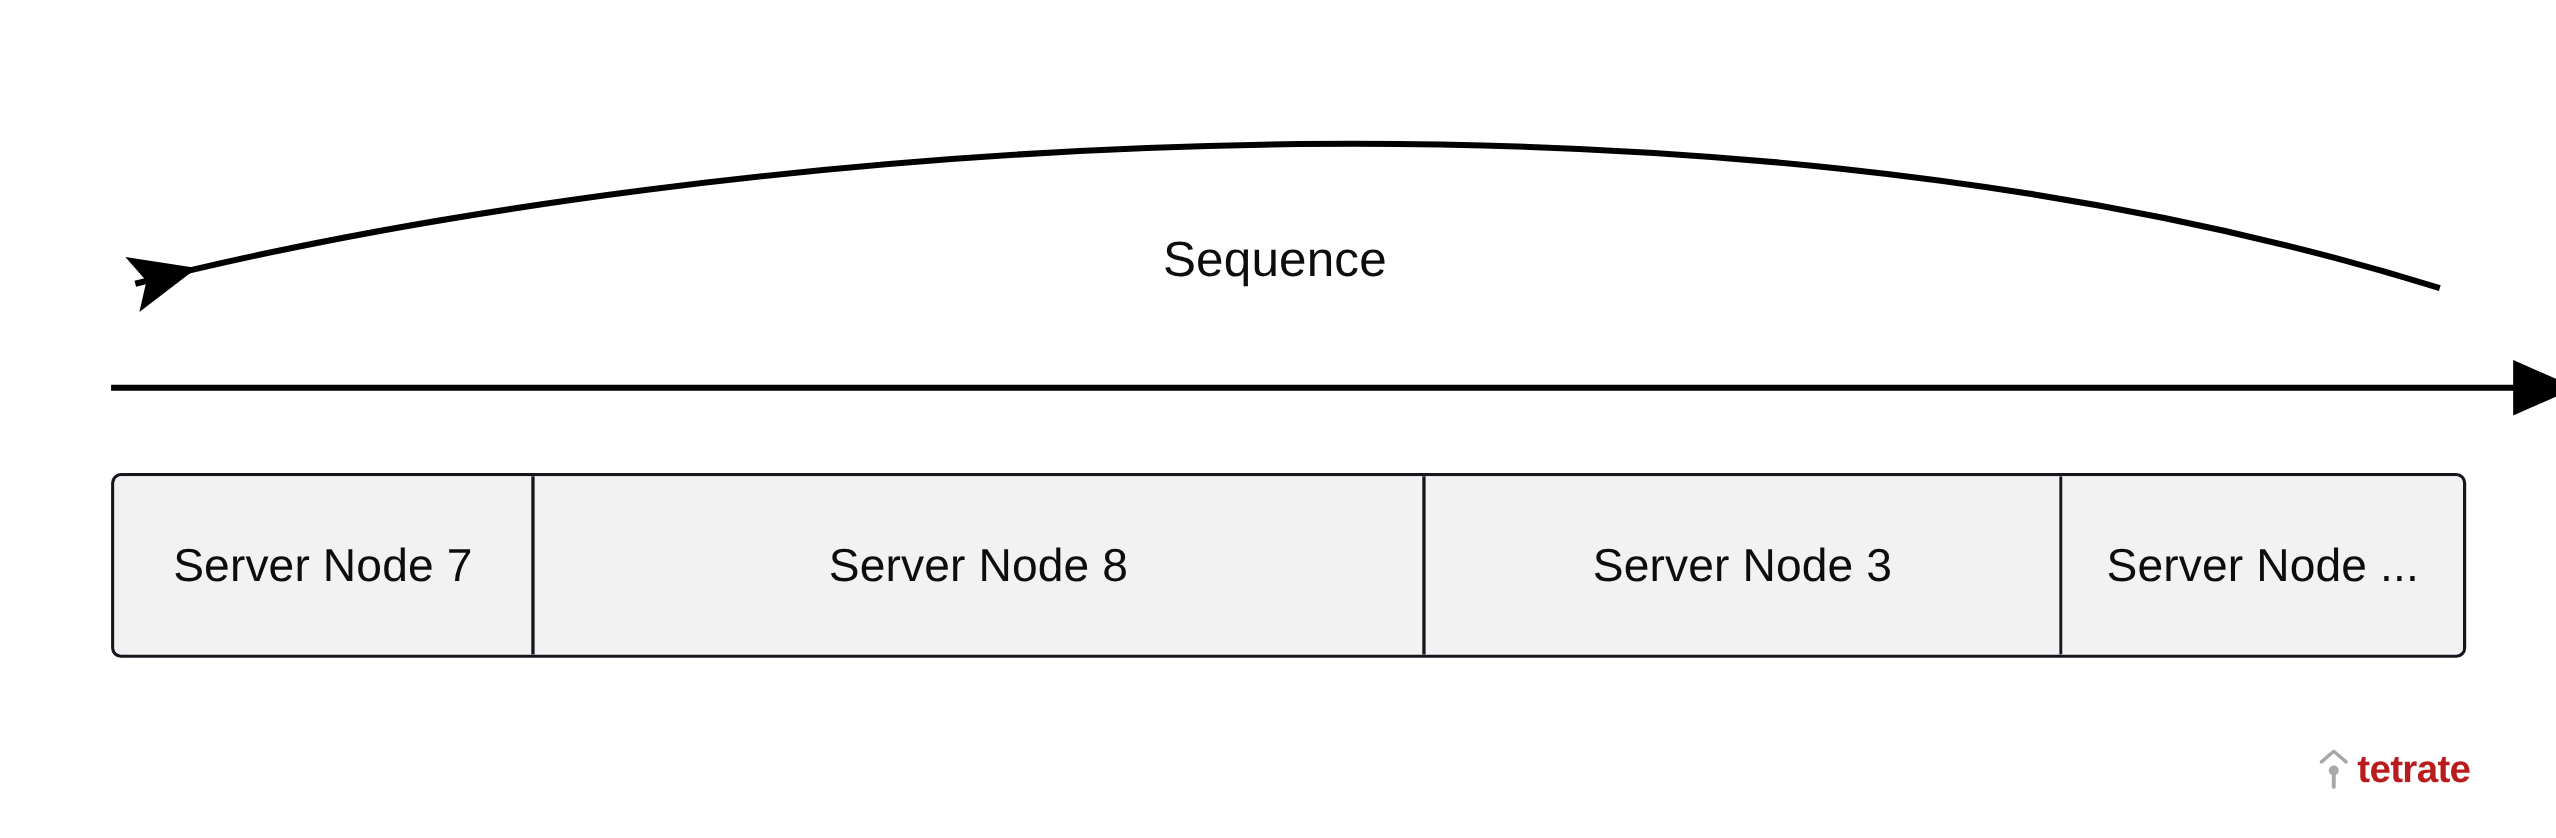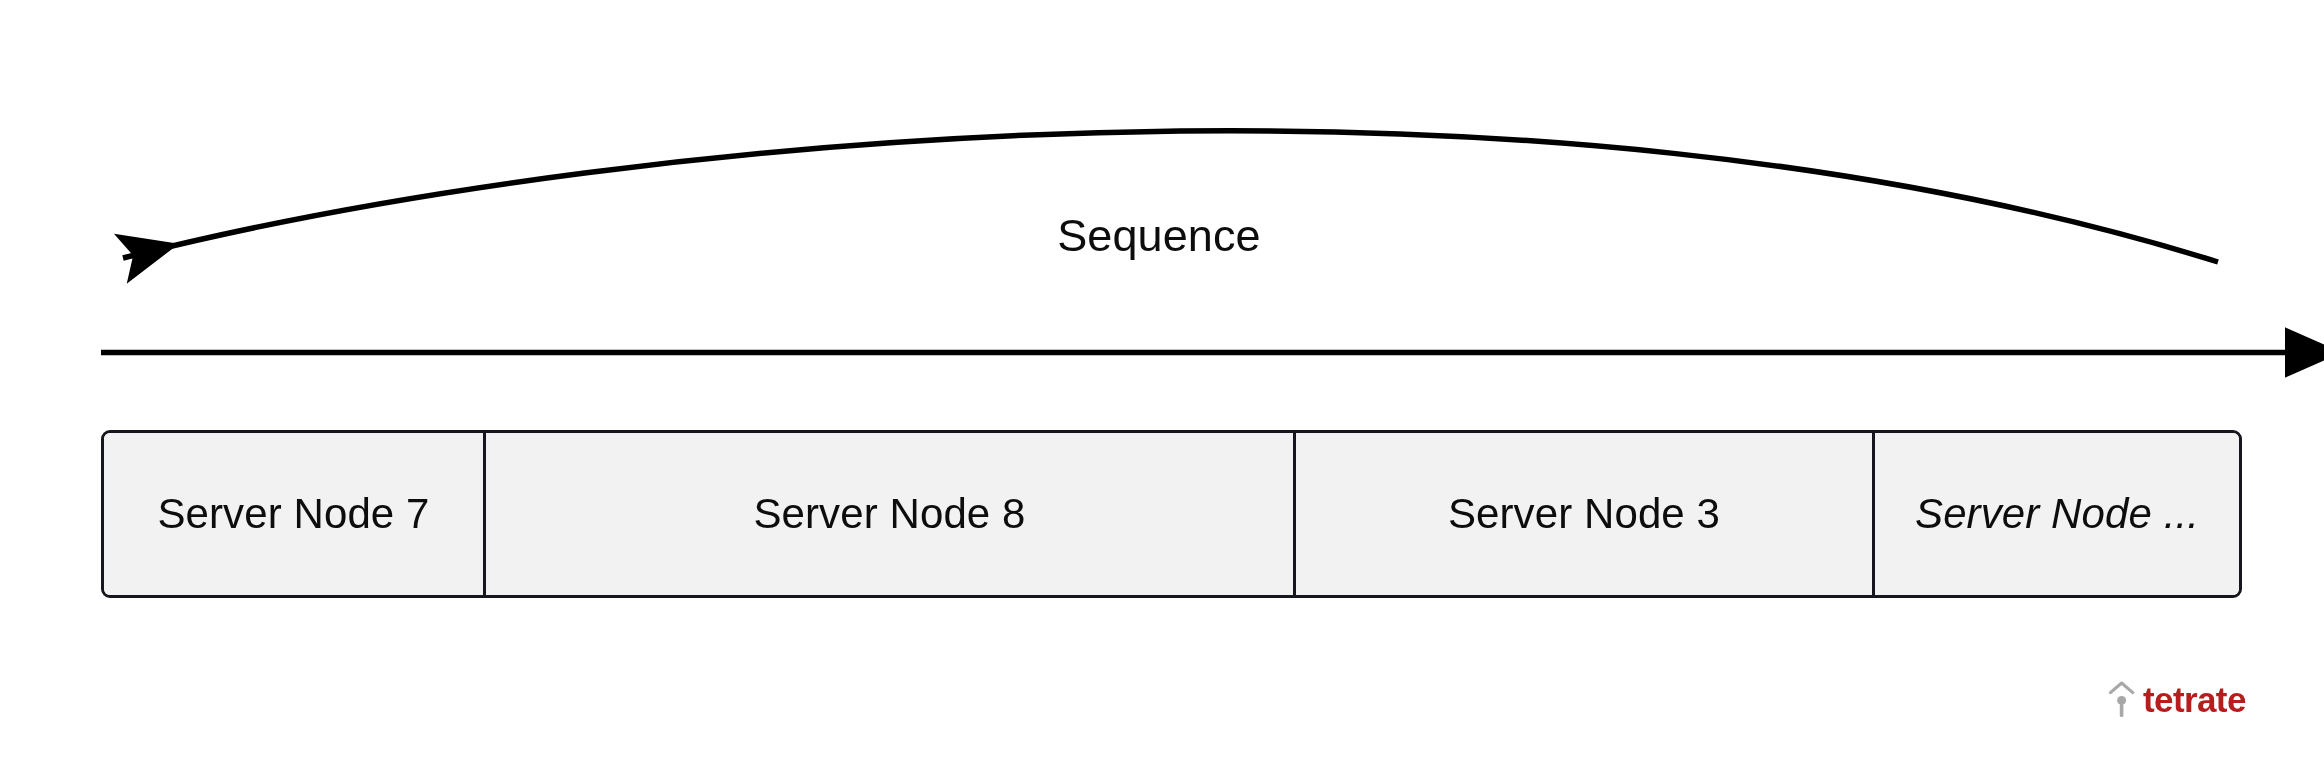--- a/index.html
+++ b/index.html
@@ -140,21 +140,21 @@
   <div id="node-strip">
     <div class="node-cell" style="width:379px;">
       <span class="node-label">Server Node 7</span>
     </div>
     <div class="node-cell" style="width:810px;">
       <span class="node-label">Server Node 8</span>
     </div>
     <div class="node-cell" style="width:579px;text-align:center;">
       <span class="node-label">Server Node 3</span>
     </div>
-    <div class="node-cell" style="flex:1 1 auto;font-style:italic;">
+    <div class="node-cell" style="flex:1 1 auto;">
       <span class="node-label">Server Node ...</span>
     </div>
   </div>
 
   <div id="tetrate-logo">
     <svg id="tetrate-mark" viewBox="0 0 28 40" xmlns="http://www.w3.org/2000/svg">
 
       <path d="M 2.4,12.6 L 13.6,3.0 L 24.8,12.6" fill="none" stroke="#a8a8a8" stroke-width="3.1" stroke-linecap="round" stroke-linejoin="round"></path>
 
       <circle cx="13.6" cy="20.4" r="4.5" fill="#a8a8a8"></circle>

